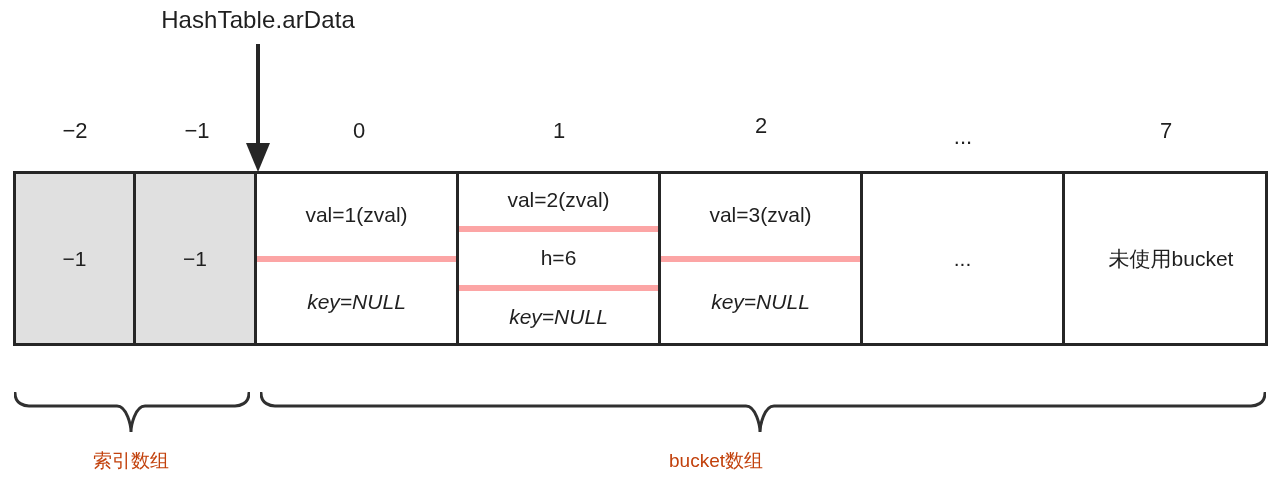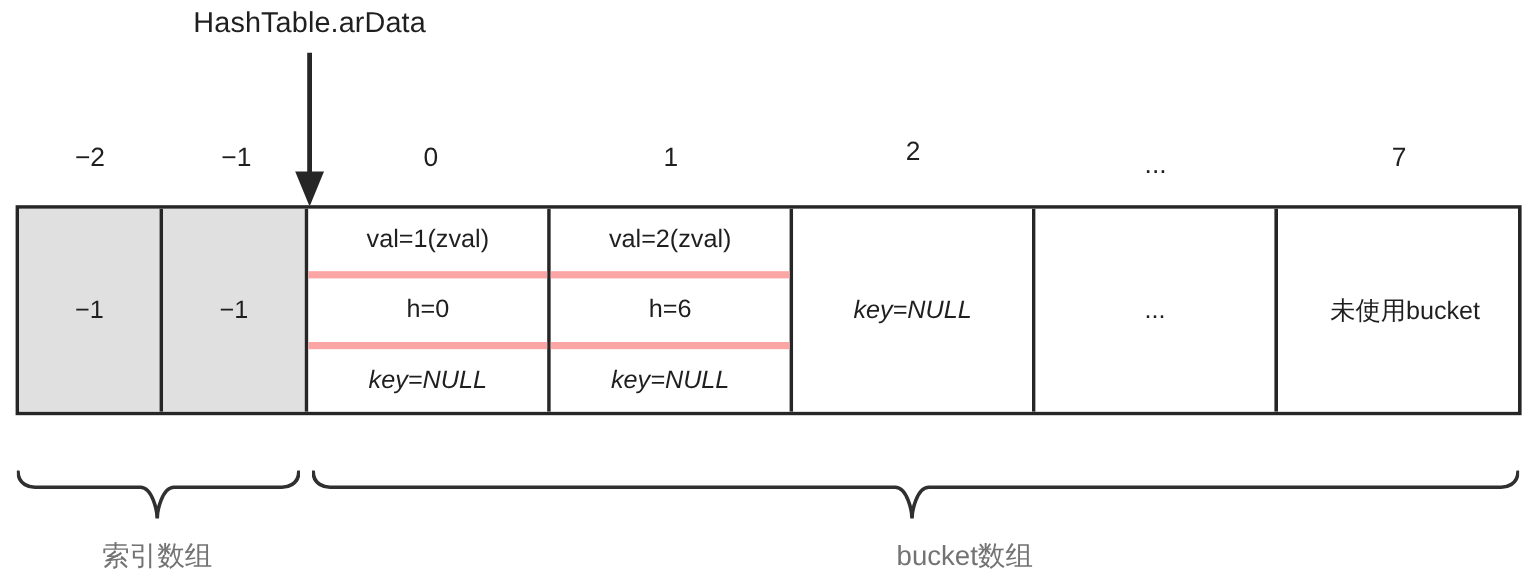--- a/index.html
+++ b/index.html
@@ -93,22 +93,22 @@
     font-size: 21px;
     color: #1f1f1f;
     white-space: nowrap;
   }
   .bucket-row:last-child { border-bottom: none; font-style: italic; }
 
   
   .brace-svg { position: absolute; }
   .brace-caption {
     position: absolute;
-    font-size: 23px;
-    color: #737373;
+    font-size: 19px;
+    color: #c2410c;
     transform: translateX(-50%);
     white-space: nowrap;
   }
 </style>
 </head>
 <body>
 
 <div id="canvas">
 
   <div class="pointer-label">HashTable.arData</div>
@@ -131,48 +131,48 @@
   <div class="table" id="table">
       <div class="cell gray" style="width: 120px; flex: 0 0 120px;">
         <div class="cell-single">−1</div>
       </div>
       <div class="cell gray" style="width: 121px; flex: 0 0 121px;">
         <div class="cell-single">−1</div>
       </div>
       <div class="cell" style="width: 202px; flex: 0 0 202px;">
         <div class="bucket-rows">
           <div class="bucket-row">val=1(zval)</div>
-          <div class="bucket-row">h=0</div>
           <div class="bucket-row">key=NULL</div>
         </div>
       </div>
       <div class="cell" style="width: 202px; flex: 0 0 202px;">
         <div class="bucket-rows">
           <div class="bucket-row">val=2(zval)</div>
           <div class="bucket-row">h=6</div>
           <div class="bucket-row">key=NULL</div>
         </div>
       </div>
       <div class="cell" style="width: 202px; flex: 0 0 202px;">
         <div class="bucket-rows">
+          <div class="bucket-row">val=3(zval)</div>
           <div class="bucket-row">key=NULL</div>
         </div>
       </div>
       <div class="cell" style="width: 202px; flex: 0 0 202px;">
         <div class="cell-single">...</div>
       </div>
       <div class="cell" style="width: 200px; flex: 0 0 200px; padding-left: 12px;">
         <div class="cell-single">未使用bucket</div>
       </div>
     </div>
 
   <div id="braces">
       <svg class="brace-svg" width="236" height="48" viewBox="0 0 236 48" style="left: 14px; top: 392px;">
         <path d="M 1,1 C 1,12 11,14 15,14 L 103,14 C 113,14 117,34 117,40 C 117,34 121,14 131,14 L 221,14 C 225,14 235,12 235,1" fill="none" stroke="#303030" stroke-width="3" stroke-linecap="round"></path>
       </svg>
       <div class="brace-caption" style="left: 131px; top: 448px;">索引数组</div>
       <svg class="brace-svg" width="1006" height="48" viewBox="0 0 1006 48" style="left: 260px; top: 392px;">
         <path d="M 1,1 C 1,12 11,14 15,14 L 486,14 C 496,14 500,34 500,40 C 500,34 504,14 514,14 L 991,14 C 995,14 1005,12 1005,1" fill="none" stroke="#303030" stroke-width="3" stroke-linecap="round"></path>
       </svg>
-      <div class="brace-caption" style="left: 804px; top: 448px;">bucket数组</div>
+      <div class="brace-caption" style="left: 716px; top: 448px;">bucket数组</div>
     </div>
 
 </div>
 
 </body></html>

